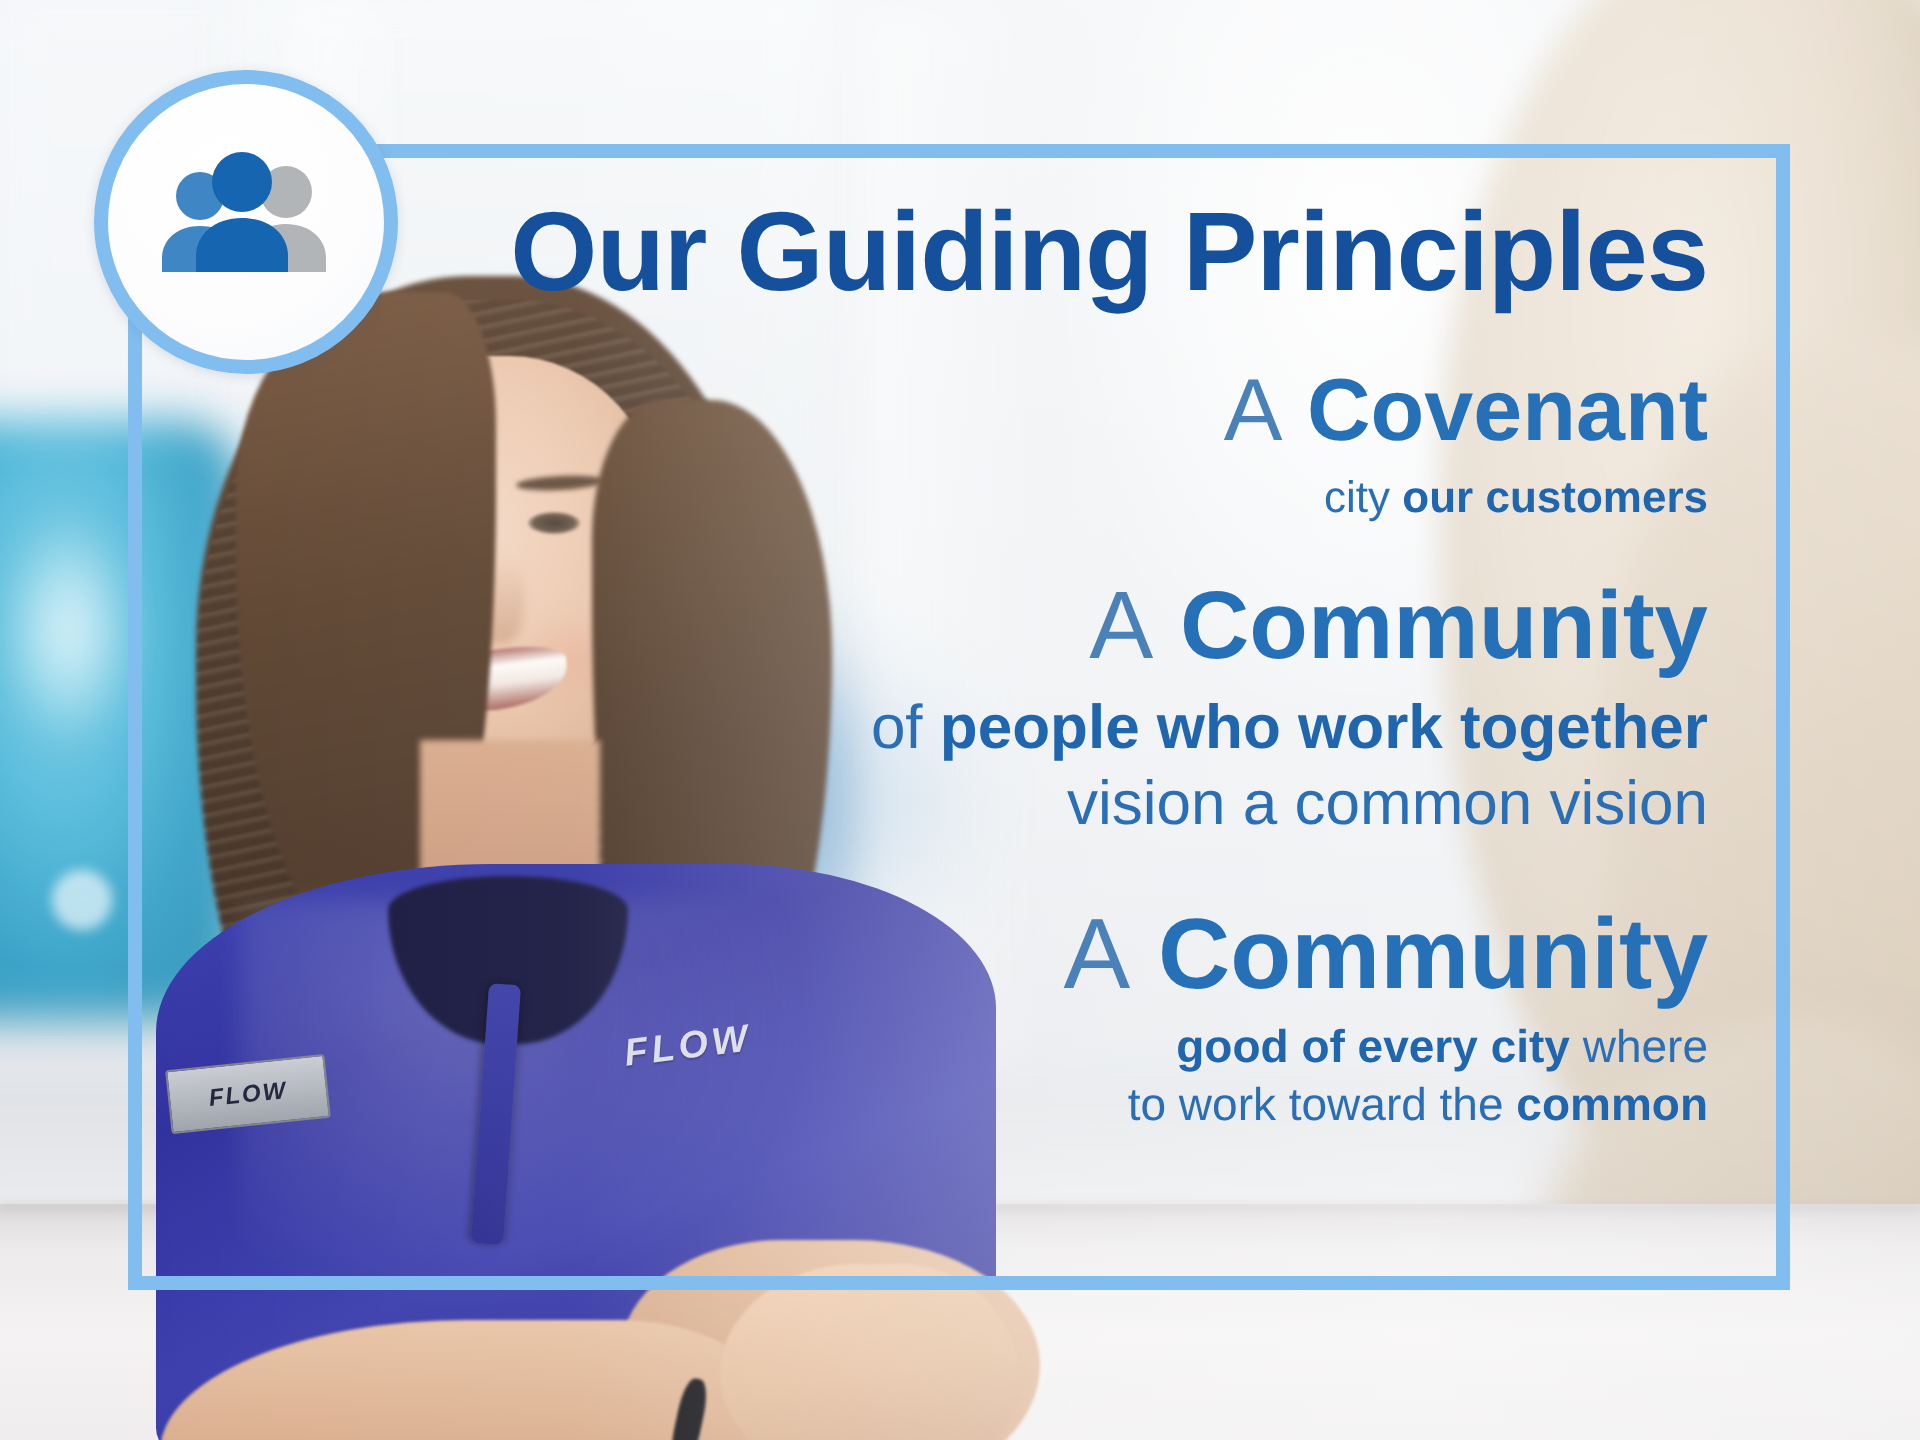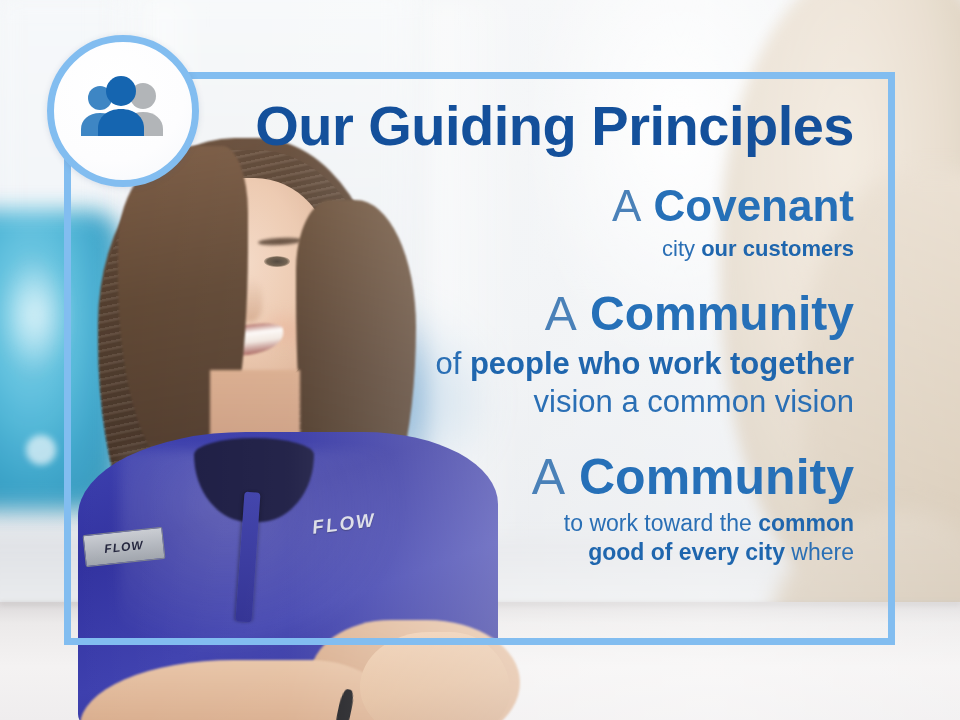--- a/index.html
+++ b/index.html
@@ -548,19 +548,19 @@
         <div class="nowrap"><span>vision a common vision</span></div>
       </div>
     </div>
 
     <div class="principle p3">
       <div class="p-head">
         <span class="art">A</span>
         <span class="word">Community</span>
       </div>
       <div class="p-sub">
+        <div class="nowrap"><b>good of every city</b><span> where</span></div>
         <div class="nowrap"><span>to work toward the </span><b>common</b></div>
-        <div class="nowrap"><b>good of every city</b><span> where</span></div>
       </div>
     </div>
 
   </div>
 </div>
 
 </body></html>

